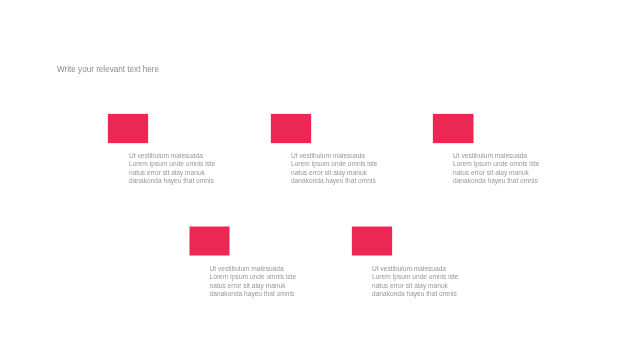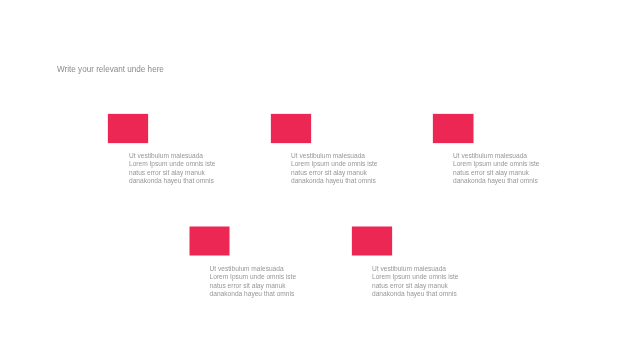--- a/index.html
+++ b/index.html
@@ -10,21 +10,21 @@
                color:#8b8b8b;white-space:nowrap;}
   .card{position:absolute;width:110px;height:74px;}
   .card-image{position:absolute;left:0;top:0;width:42px;height:31px;display:block;}
   .card-text{position:absolute;font-size:6.6px;line-height:8.45px;color:#979797;}
   .card-text > div{white-space:nowrap;}
 </style>
 </head>
 <body>
 
 <div id="slide">
-  <div class="slide-title">Write your relevant unde here</div>
+  <div class="slide-title">Write your relevant text here</div>
 
   <div class="card" style="left:107px;top:113px">
     <svg class="card-image" viewBox="0 0 42 31" width="42" height="31">
       <rect x="0.875" y="0.88" width="40.25" height="29.25" fill="#ED2753"></rect>
     </svg>
     <div class="card-text" style="left:22.0px;top:39.0px">
       <div>Ut vestibulum malesuada</div>
       <div>Lorem Ipsum unde omnis iste</div>
       <div>natus error sit alay manuk</div>
       <div>danakonda hayeu that omnis</div>

